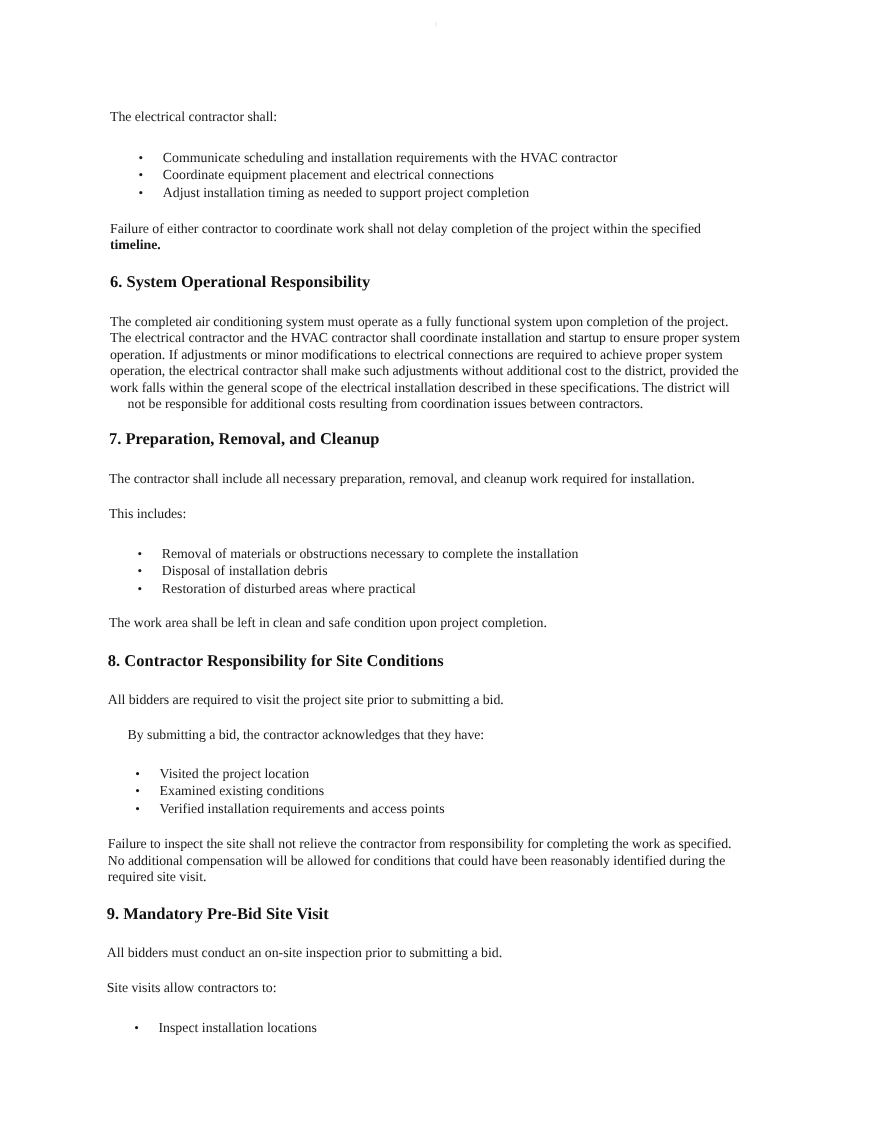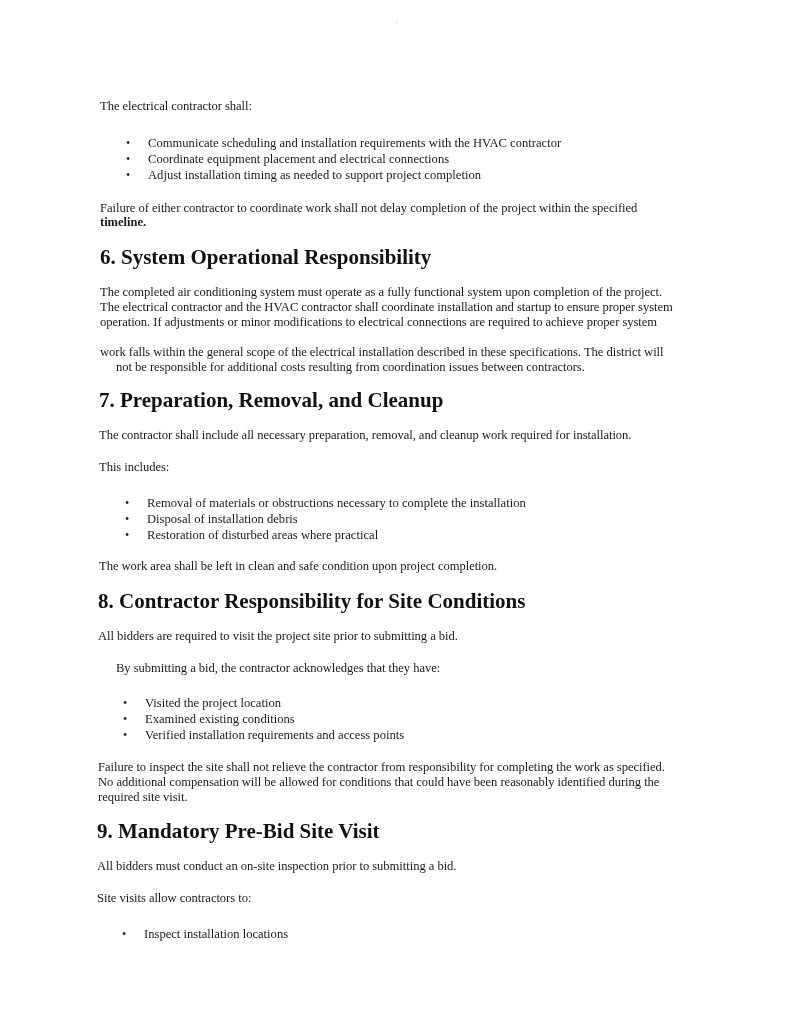--- a/index.html
+++ b/index.html
@@ -26,21 +26,21 @@
       position: absolute;
       white-space: nowrap;
       margin: 0;
     }
     .para {
       font-size: 12.6px;
       line-height: 14.6px;
       letter-spacing: -0.05px;
     }
     .heading {
-      font-size: 21px;
+      font-size: 15px;
       font-weight: bold;
       line-height: 18px;
       color: #111111;
     }
     .bullet-list {
       position: absolute;
       margin: 0;
       padding: 0;
       list-style: none;
     }
@@ -88,20 +88,21 @@
     </li>
   </ul>
 
   <p class="abs para" style="left:100px; top:201px;">Failure of either contractor to coordinate work shall not delay completion of the project within the specified</p>
   <p class="abs para" style="left:100px; top:215px;font-weight:bold;">timeline.</p>
 
   <h2 class="abs heading" style="left:100px; top:248px;">6. System Operational Responsibility</h2>
   <p class="abs para" style="left:100px; top:300px;">The electrical contractor and the HVAC contractor shall coordinate installation and startup to ensure proper system</p>
   <p class="abs para" style="left:100px; top:285px;">The completed air conditioning system must operate as a fully functional system upon completion of the project.</p>
   <p class="abs para" style="left:100px; top:315px;">operation.  If adjustments or minor modifications to electrical connections are required to achieve proper system</p>
+  <p class="abs para" style="left:100px; top:330px;">operation, the electrical contractor shall make such adjustments without additional cost to the district, provided the</p>
   <p class="abs para" style="left:100px; top:345px;">work falls within the general scope of the electrical installation described in these specifications.  The district will</p>
   <p class="abs para" style="left:100px; top:360px;margin-left:16px;">not be responsible for additional costs resulting from coordination issues between contractors.</p>
 
   <h2 class="abs heading" style="left:99px; top:391px;">7. Preparation, Removal, and Cleanup</h2>
   <p class="abs para" style="left:99px; top:428px;">The contractor shall include all necessary preparation, removal, and cleanup work required for installation.</p>
   <p class="abs para" style="left:99px; top:460px;">This includes:</p>
 
   <ul class="bullet-list" style="left:147px; top:495px;">
     <li class="bullet-item">
       <span class="bullet-dot">•</span>

